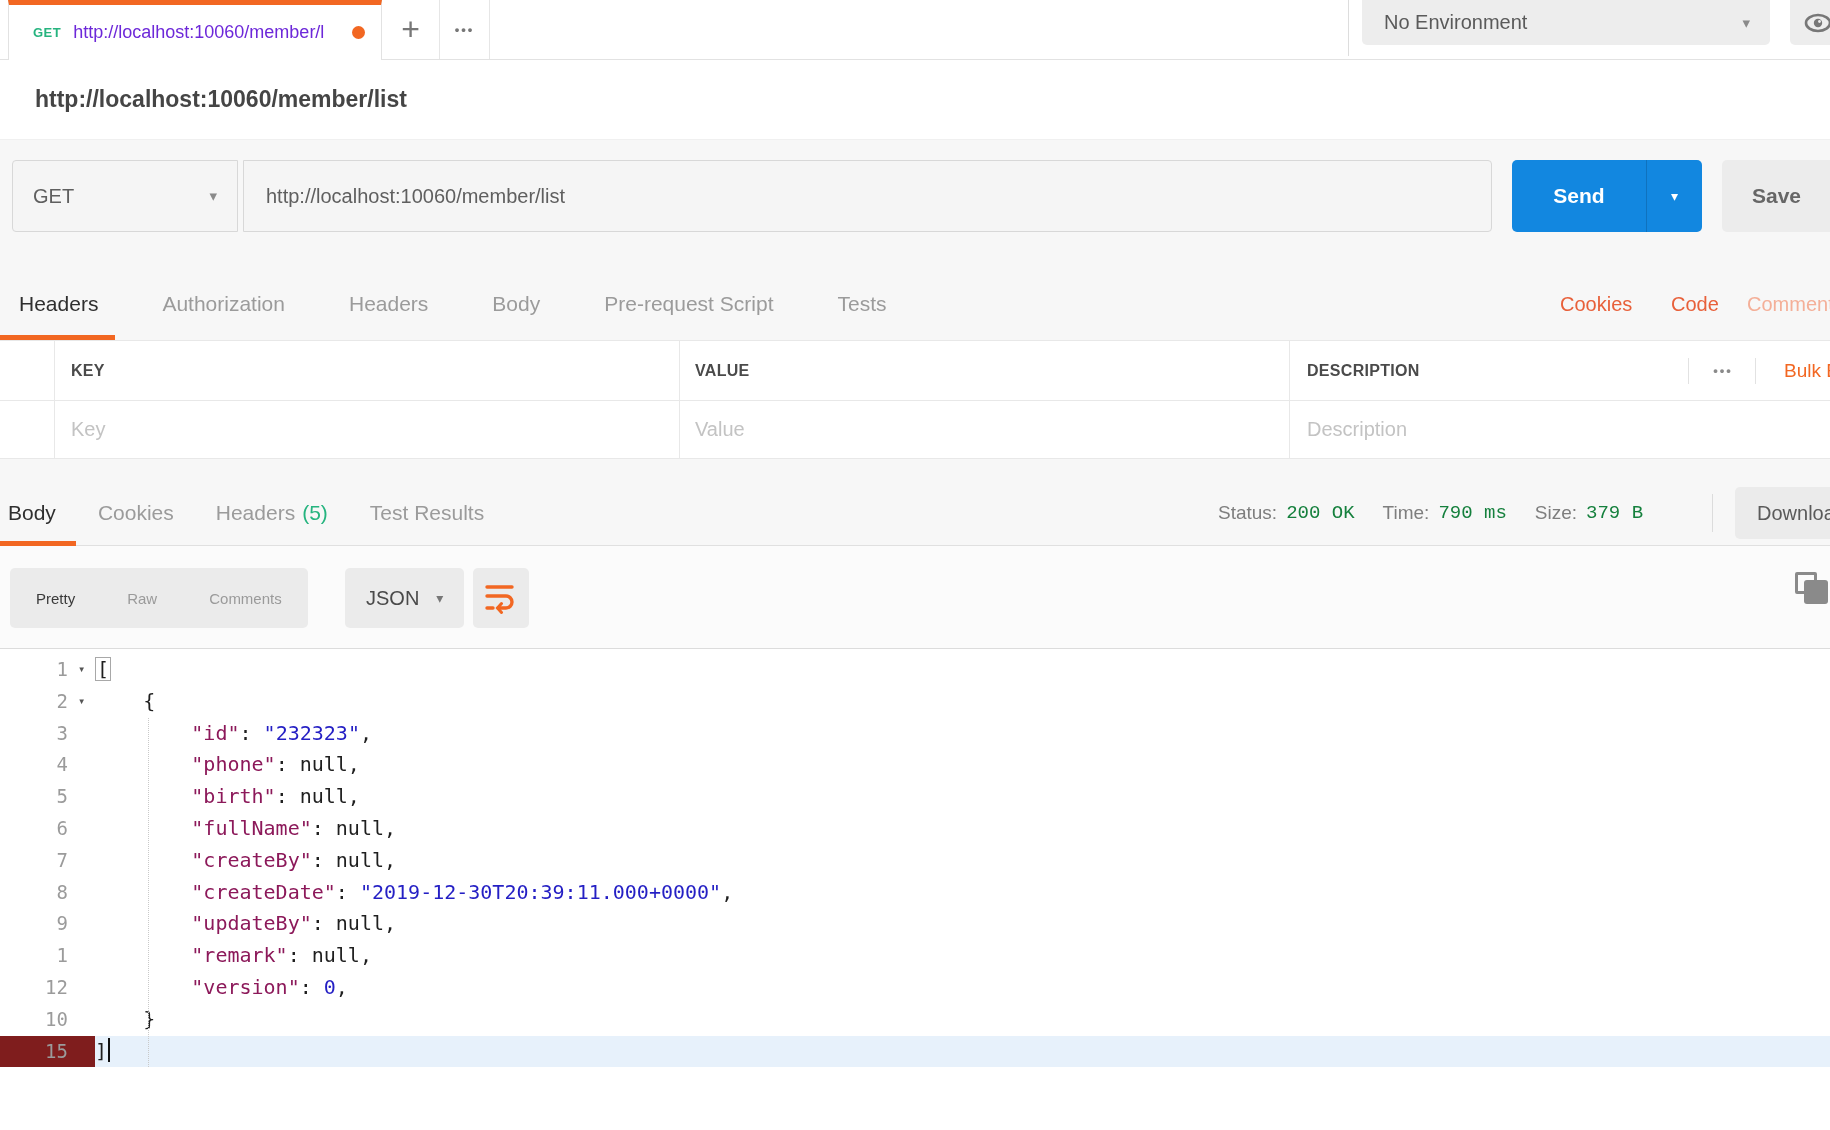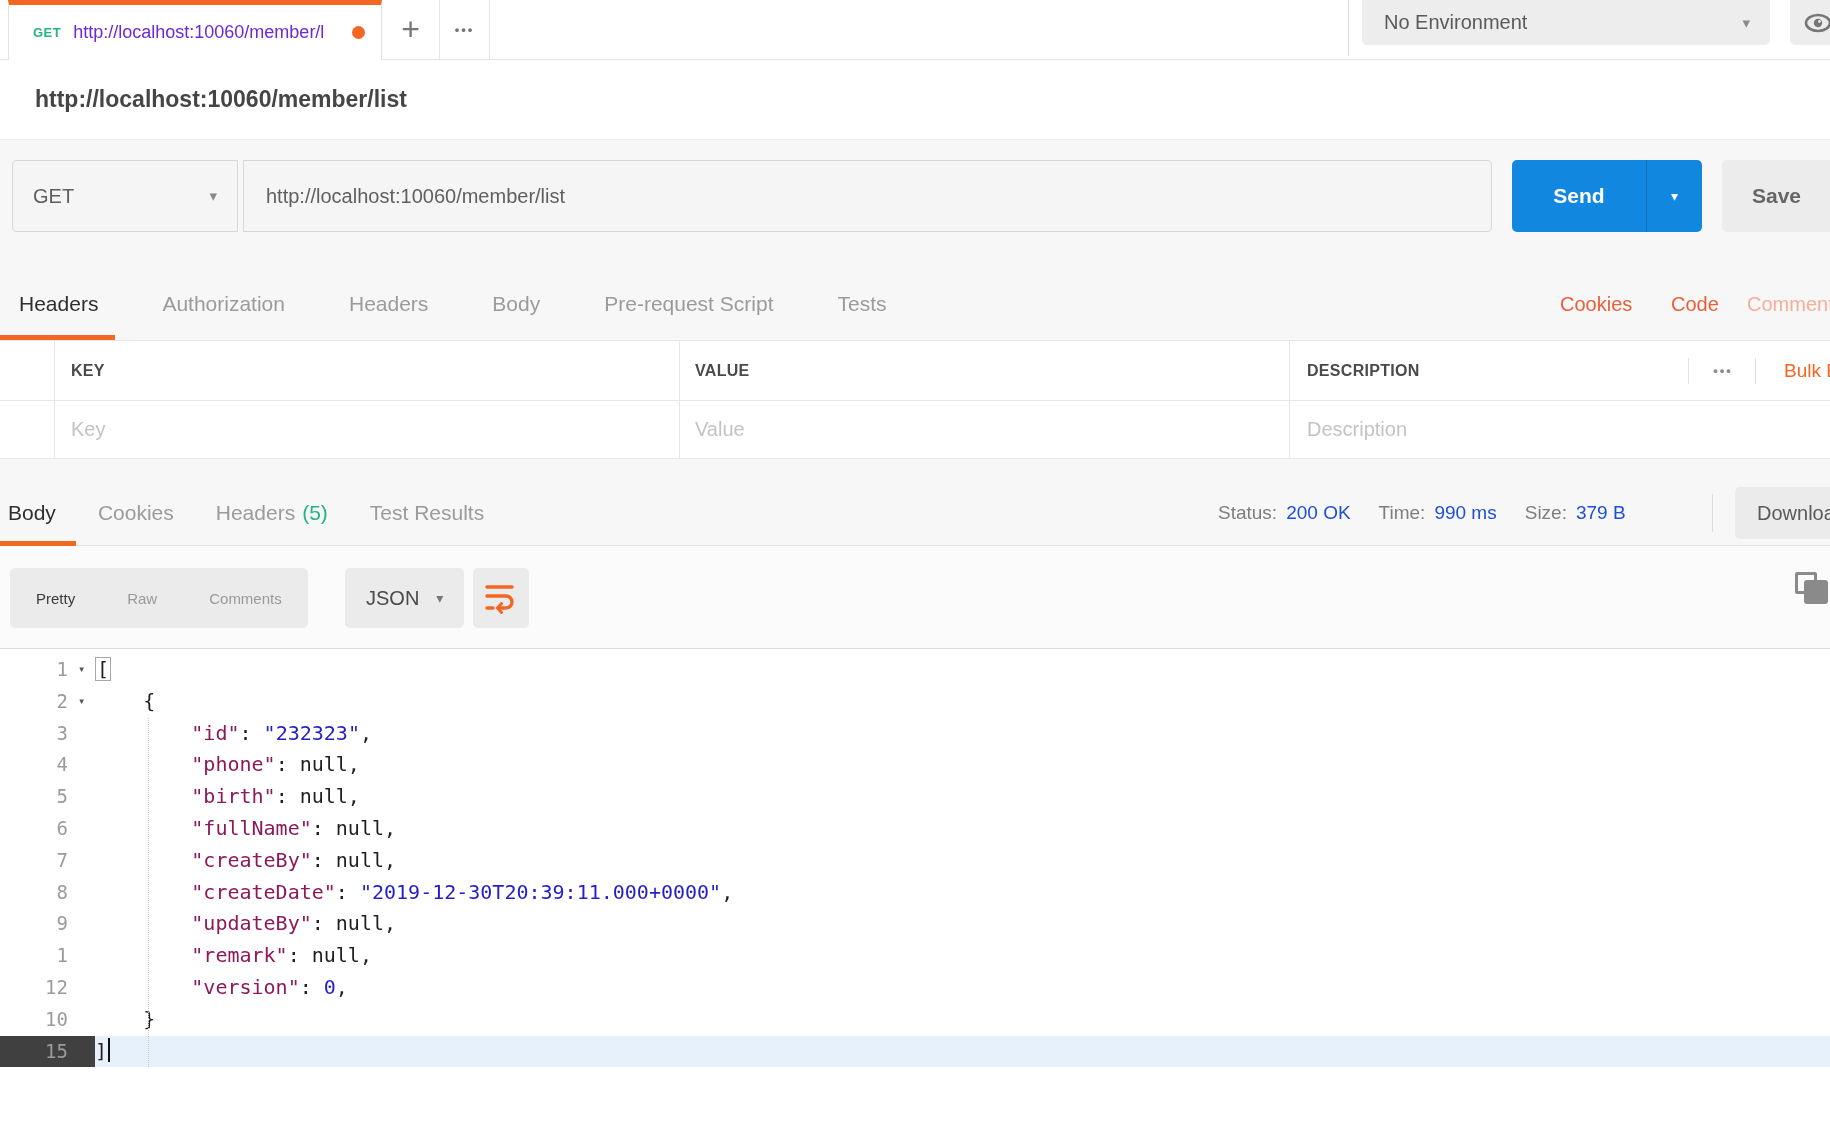--- a/index.html
+++ b/index.html
@@ -100,21 +100,21 @@
   .resp-header {
     position:relative; height:66px; background:#f7f7f7; border-bottom:1px solid #e0e0e0;
     display:flex; align-items:center; gap:42px; padding-left:8px; font-size:21px; color:#9b9b9b;
   }
   .resp-tab.active { color:#2f2f2f; }
   .hdr-count { color:#26B47F; margin-left:7px; }
   .body-underline { position:absolute; left:0; bottom:-1px; width:76px; height:5px; background:#F26722; }
   .resp-meta { position:absolute; left:1218px; top:0; height:100%; display:flex; align-items:center; gap:28px; font-size:19px; }
   .meta-pair { display:flex; gap:9px; white-space:nowrap; }
   .meta-label { color:#7e7e7e; }
-  .meta-value { color:#1d4ed8; }
+  .meta-value { color:#15803d;font-family:Liberation Mono, monospace; }
   .meta-divider { position:absolute; left:1712px; top:14px; height:38px; width:1px; background:#dcdcdc; }
   .download-btn {
     position:absolute; left:1735px; top:7px; height:52px; width:190px; background:#ebebeb; border-radius:5px;
     display:flex; align-items:center; padding-left:22px; font-size:20px; color:#5a5a5a; white-space:nowrap; overflow:hidden;
   }
 
   
   .resp-toolbar { position:relative; height:102px; background:#fbfbfb; }
   .seg { position:absolute; left:10px; top:22px; height:60px; background:#ebebeb; border-radius:5px; display:flex; align-items:center; font-size:15px; color:#9a9a9a; }
   .seg-item { padding:0 26px; height:100%; display:flex; align-items:center; }
@@ -138,21 +138,21 @@
   .gutter { width:95px; flex:none; display:flex; }
   .lnum { width:68px; text-align:right; font-size:19px; color:#9b9b9b; }
   .fold { width:27px; text-align:center; font-size:12px; color:#555; line-height:31.8px; }
   .code-text { margin:0; flex:1; font-family:inherit; font-size:20px; color:#1f1f1f; white-space:pre; }
   .tok-k { color:#8C195A; }
   .tok-s { color:#241FC4; }
   .tok-n { color:#241FC4; }
   .tok-p { color:#1f1f1f; }
   .tok-b { color:#1f1f1f; box-shadow:inset 0 0 0 1px #a8a8a8; padding:0 2px; }
   .code-line.active .code-text { background:#E7F1FB; }
-  .code-line.active .gutter { background:#404040; }
+  .code-line.active .gutter { background:#7f1d1d; }
   .caret { display:inline-block; width:2px; height:24px; background:#111; vertical-align:-4px; margin-left:1px; }
   .indent-guide { position:absolute; left:148px; top:69px; height:349px; border-left:1px dotted #c9c9c9; }
 </style>
 </head>
 <body>
 
 <div class="app">
 
   <div class="tabbar">
     <div class="tab">
@@ -259,21 +259,21 @@
     </span>
     <span class="resp-tab">Test Results</span>
     <span class="body-underline"></span>
     <div class="resp-meta">
       <span class="meta-pair">
         <span class="meta-label">Status:</span>
         <span class="meta-value">200 OK</span>
       </span>
       <span class="meta-pair">
         <span class="meta-label">Time:</span>
-        <span class="meta-value">990 ms</span>
+        <span class="meta-value">790 ms</span>
       </span>
       <span class="meta-pair">
         <span class="meta-label">Size:</span>
         <span class="meta-value">379 B</span>
       </span>
     </div>
     <span class="meta-divider"></span>
     <div class="download-btn">
       <span>Download</span>
     </div>

